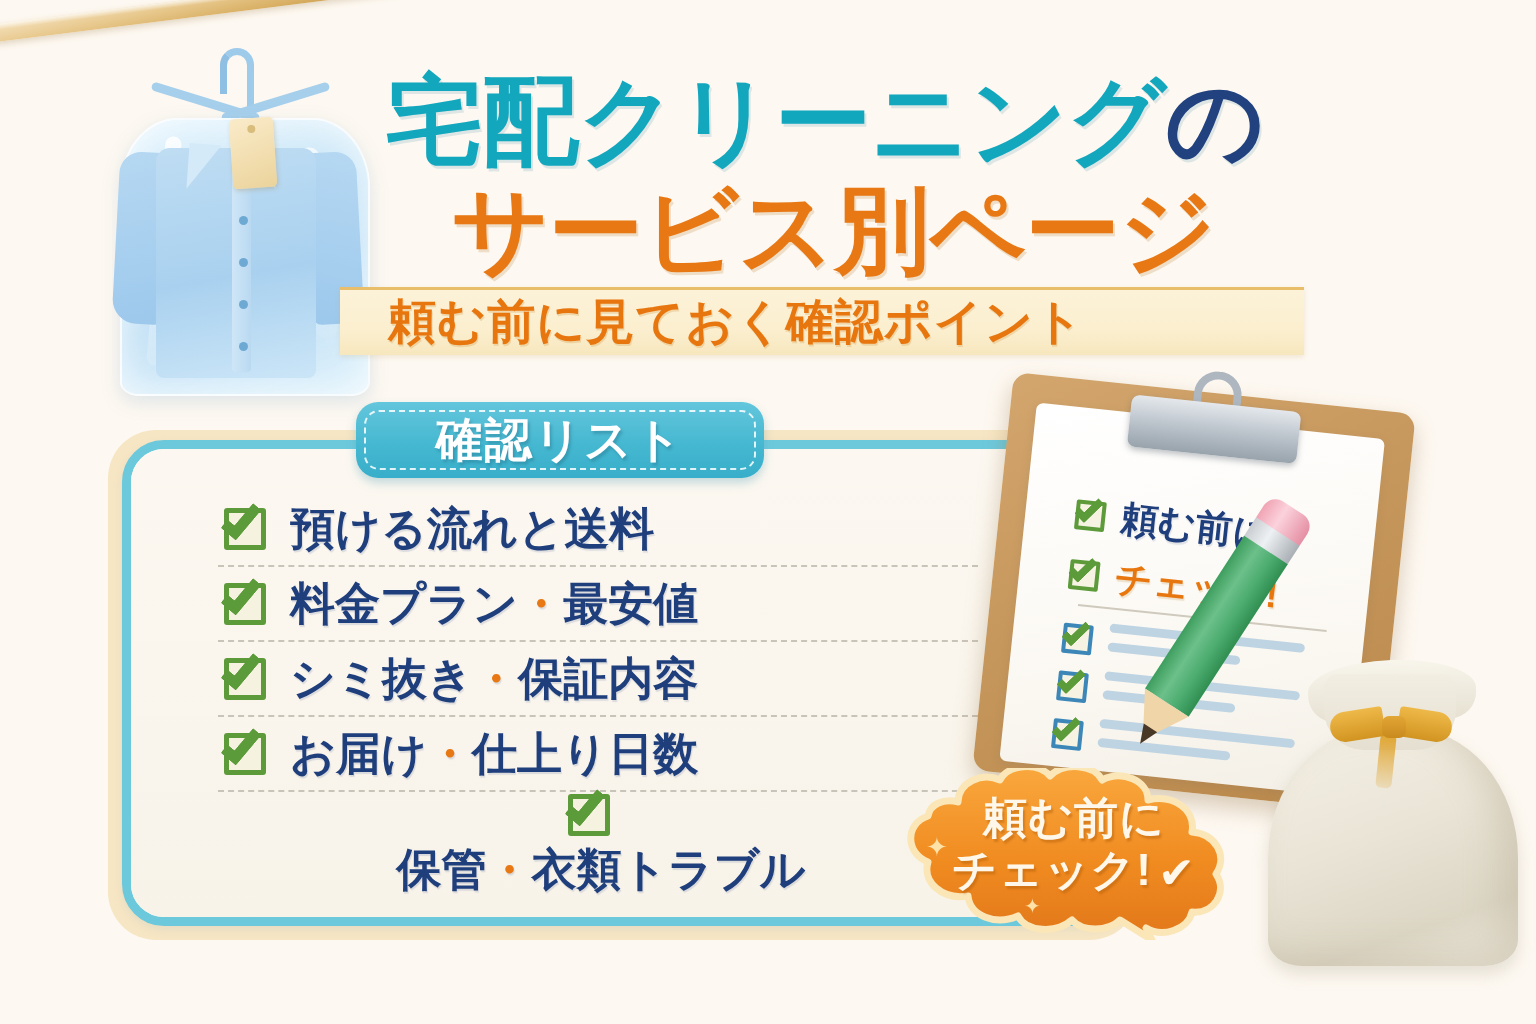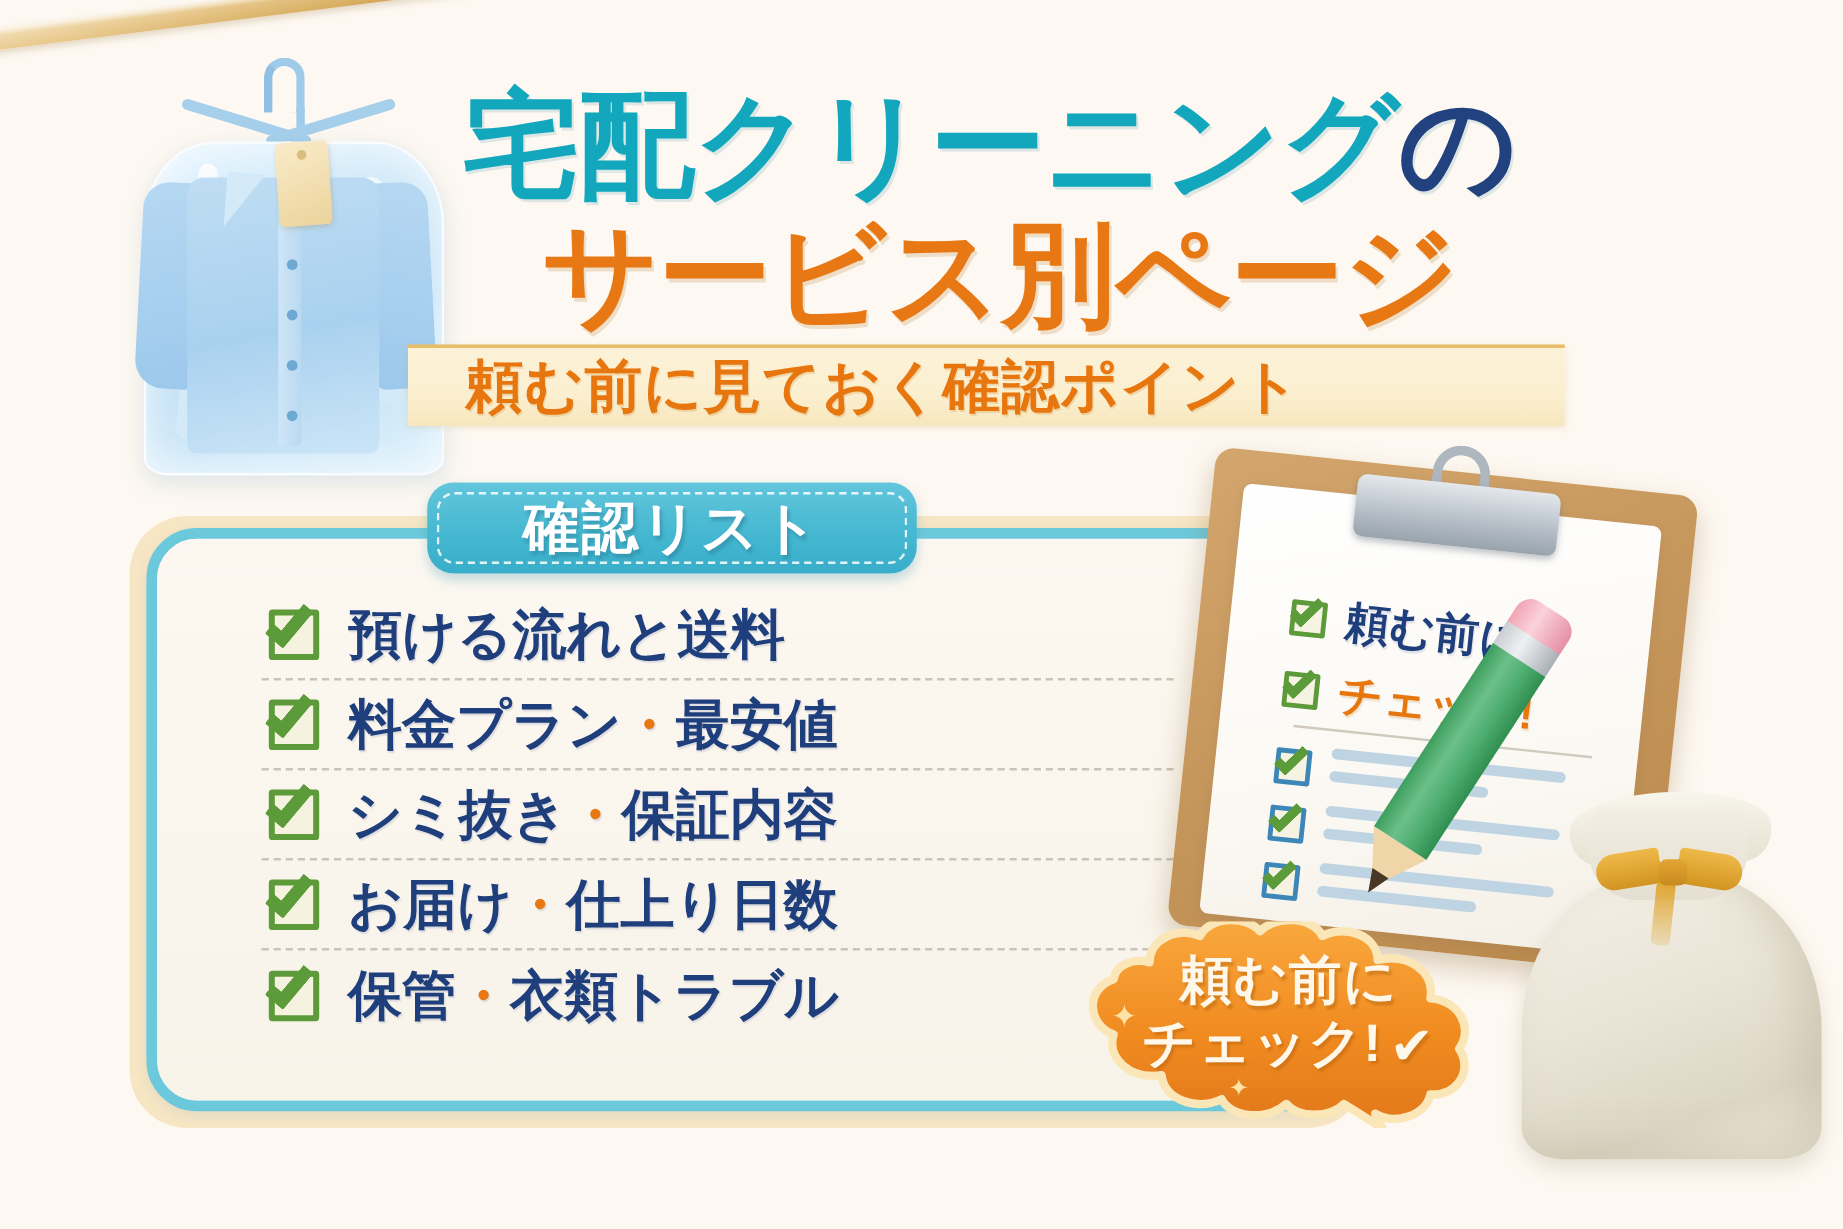--- a/index.html
+++ b/index.html
@@ -218,21 +218,21 @@
   
   .list{
     position:absolute; left:218px; top:492px; width:760px;
   }
   .list-row{
     display:flex; align-items:center;
     height:75px;
     border-bottom:2px dashed #C9C4BA;
     padding-left:6px;
   }
-  .list-row:last-child{ border-bottom:none; }
+  .list-row:last-child{ border-bottom:none;flex-direction:column; }
 
   .chk{
     position:relative; width:48px; height:46px; flex:0 0 48px; margin-right:18px;
   }
   .chk-box{
     position:absolute; left:0; top:2px; width:42px; height:42px;
     border:5px solid #5D9A3A; background:#F5F2E0; border-radius:3px;
   }
   .chk-mark{
     position:absolute; left:7px; top:-7px; width:20px; height:40px;

